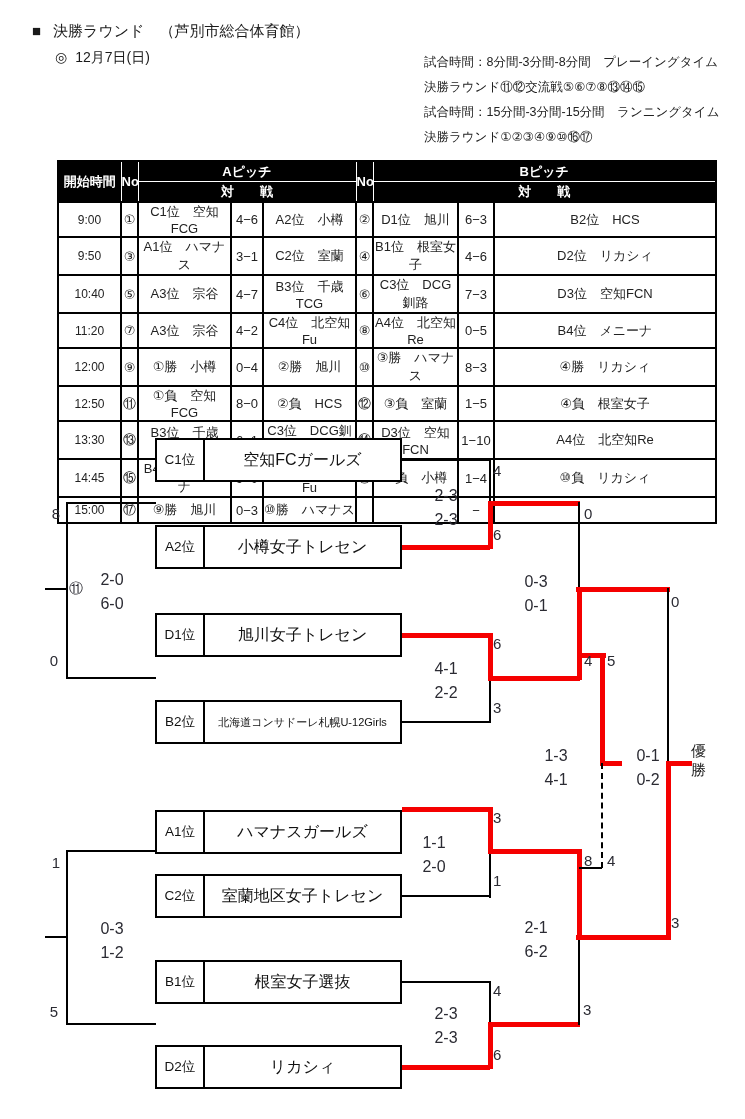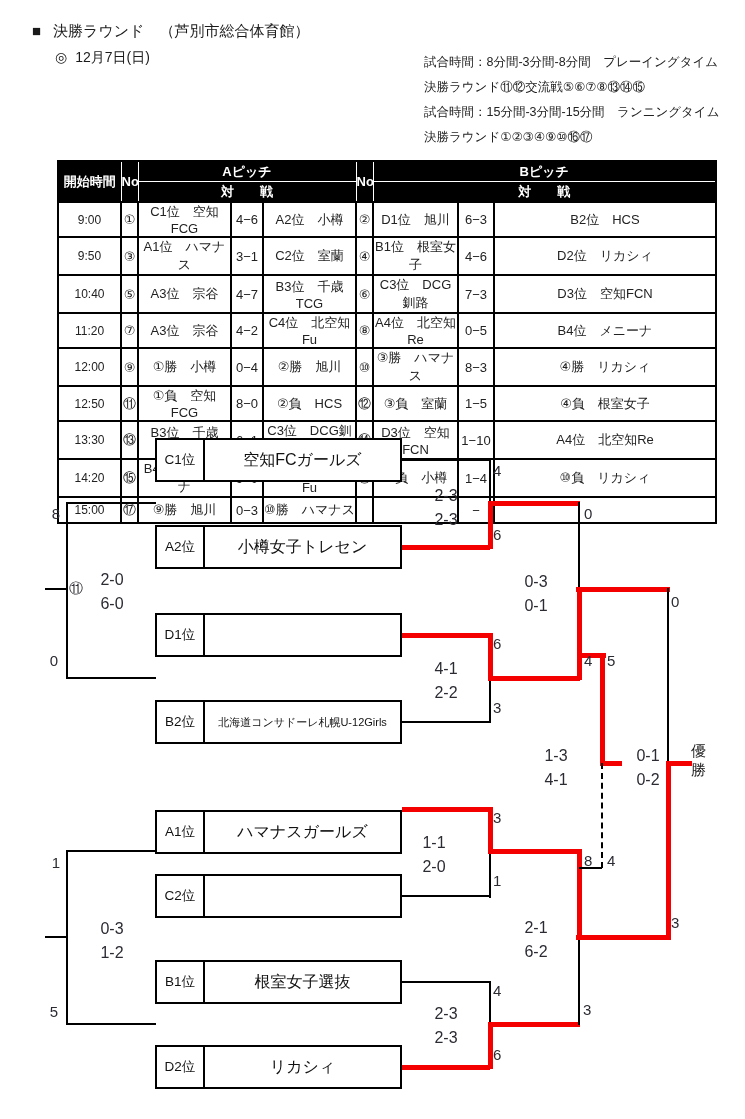--- a/index.html
+++ b/index.html
@@ -158,21 +158,21 @@
         <td class="nc">⑬</td>
         <td>B3位　千歳TCG</td>
         <td class="sc">6−1</td>
         <td>C3位　DCG釧路</td>
         <td class="nc">⑭</td>
         <td>D3位　空知FCN</td>
         <td class="sc">1−10</td>
         <td class="bwide">A4位　北空知Re</td>
       </tr>
       <tr>
-        <td class="tc">14:20</td>
+        <td class="tc">14:45</td>
         <td class="nc">⑮</td>
         <td>B4位　メニーナ</td>
         <td class="sc">9−0</td>
         <td>C4位　北空知Fu</td>
         <td class="nc">⑯</td>
         <td>⑨負　小樽</td>
         <td class="sc">1−4</td>
         <td class="bwide">⑩負　リカシィ</td>
       </tr>
       <tr>
@@ -194,31 +194,33 @@
     <div class="tbox" style="top:438px">
       <div class="seed">C1位</div>
       <div class="tname">空知FCガールズ</div>
     </div>
     <div class="tbox" style="top:525px">
       <div class="seed">A2位</div>
       <div class="tname">小樽女子トレセン</div>
     </div>
     <div class="tbox" style="top:613px">
       <div class="seed">D1位</div>
+      <div class="tname">旭川女子トレセン</div>
     </div>
     <div class="tbox small" style="top:700px">
       <div class="seed">B2位</div>
       <div class="tname">北海道コンサドーレ札幌U-12Girls</div>
     </div>
     <div class="tbox" style="top:810px">
       <div class="seed">A1位</div>
       <div class="tname">ハマナスガールズ</div>
     </div>
     <div class="tbox" style="top:874px">
       <div class="seed">C2位</div>
+      <div class="tname">室蘭地区女子トレセン</div>
     </div>
     <div class="tbox" style="top:960px">
       <div class="seed">B1位</div>
       <div class="tname">根室女子選抜</div>
     </div>
     <div class="tbox" style="top:1045px">
       <div class="seed">D2位</div>
       <div class="tname">リカシィ</div>
     </div>
 

